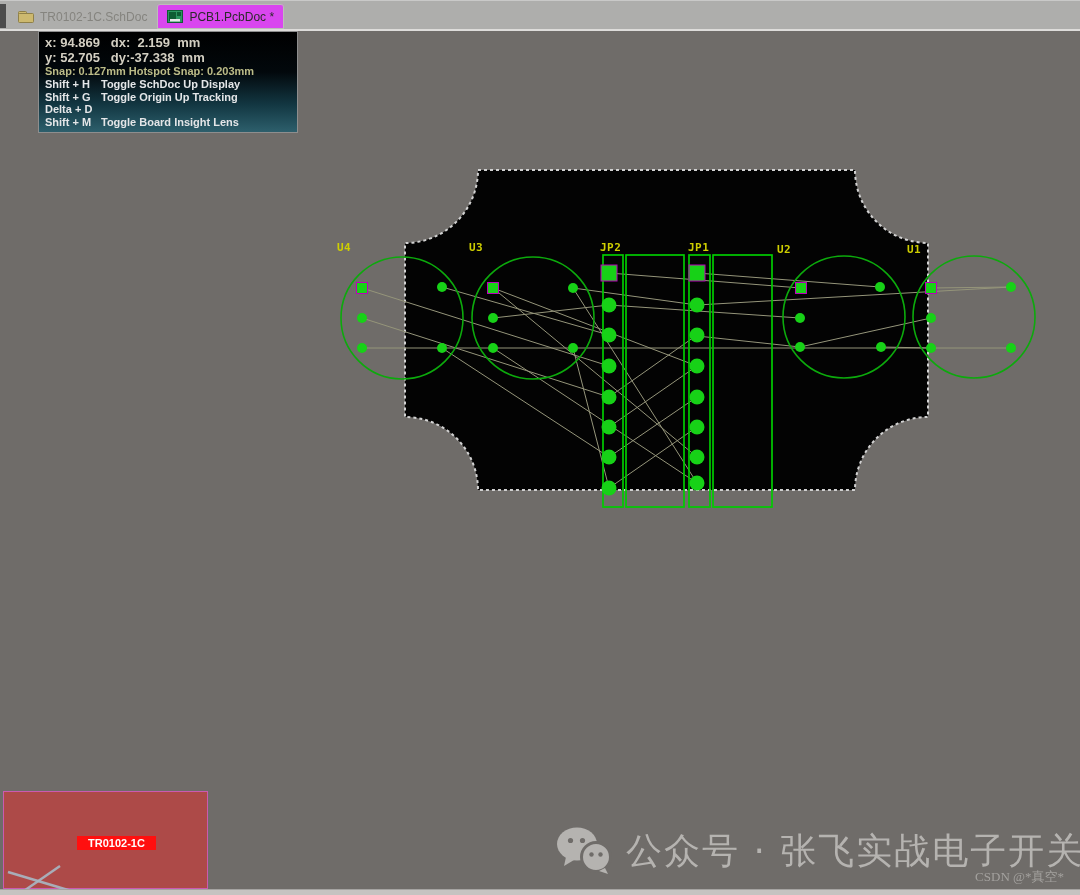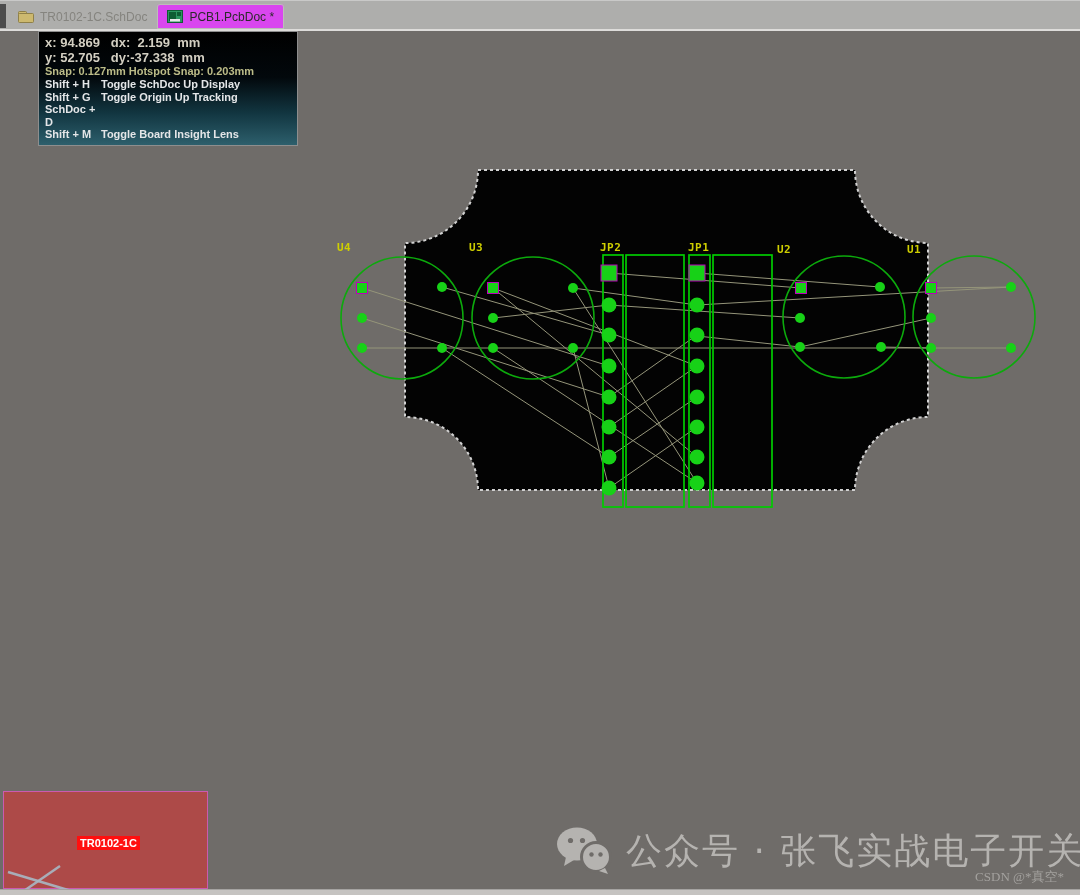--- a/index.html
+++ b/index.html
@@ -38,21 +38,21 @@
   .hud-shortcut .k{flex:0 0 56px;}
   
   #pcb-svg{position:absolute;left:0;top:0;z-index:1;}
   
   .room{
     position:absolute;left:3px;top:791px;width:205px;height:98px;z-index:2;
     background:#ad4a48;border:1px solid #cb5ab0;box-sizing:border-box;
   }
   .room-label{
     position:absolute;left:73px;top:44px;background:#ff0f0f;color:#ffffff;
-    font-size:11px;font-weight:bold;padding:1px 3px;white-space:nowrap;
+    font-size:11px;font-weight:bold;padding:1px 11px;white-space:nowrap;
   }
   .origin-marker{position:absolute;left:0;top:850px;z-index:3;}
   
   .watermark{
     position:absolute;left:556px;top:824px;height:54px;z-index:6;
     display:flex;align-items:center;gap:14px;color:#b5b3b0;
   }
   .watermark-text{font-size:36px;letter-spacing:2px;white-space:nowrap;
     font-family:"DejaVu Sans",sans-serif;}
   .csdn{
@@ -173,21 +173,21 @@
   <div class="hud-snap">Snap: 0.127mm Hotspot Snap: 0.203mm</div>
   <div class="hud-shortcut">
     <span class="k">Shift + H</span>
     <span class="a">Toggle SchDoc Up Display</span>
   </div>
   <div class="hud-shortcut">
     <span class="k">Shift + G</span>
     <span class="a">Toggle Origin Up Tracking</span>
   </div>
   <div class="hud-shortcut">
-    <span class="k">SchDoc + D</span>
+    <span class="k">Delta + D</span>
   </div>
   <div class="hud-shortcut">
     <span class="k">Shift + M</span>
     <span class="a">Toggle Board Insight Lens</span>
   </div>
 </div>
 
 <div class="room">
   <span class="room-label">TR0102-1C</span>
 </div>

